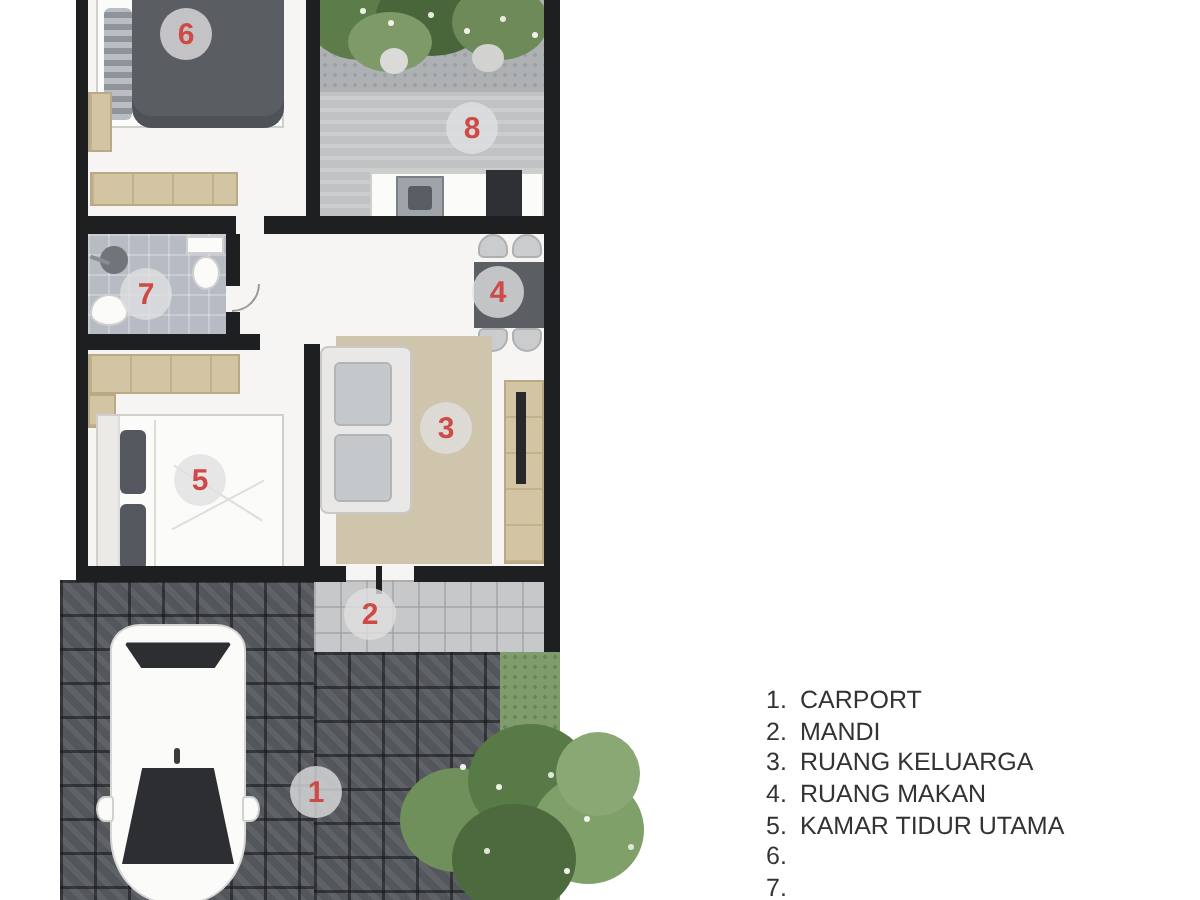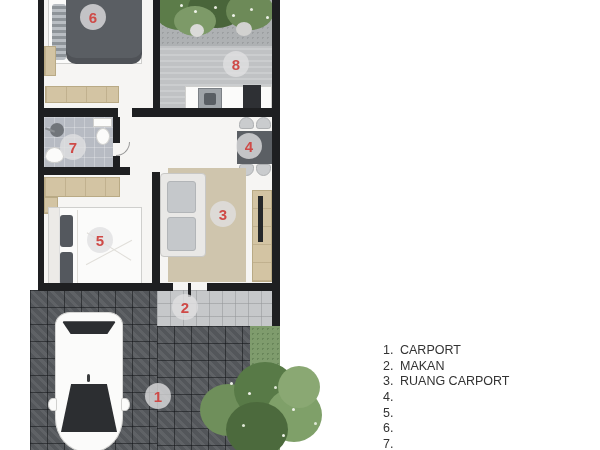--- a/index.html
+++ b/index.html
@@ -166,31 +166,33 @@
       </div>
   </div>
 
   <div class="legend">
     <div class="legend-row">
       <span class="ln">1.</span>
       <span class="ll">CARPORT</span>
     </div>
     <div class="legend-row">
       <span class="ln">2.</span>
-      <span class="ll">MAKAN</span>
+      <span class="ll">MANDI</span>
     </div>
     <div class="legend-row">
       <span class="ln">3.</span>
-      <span class="ll">RUANG CARPORT</span>
+      <span class="ll">RUANG KELUARGA</span>
     </div>
     <div class="legend-row">
       <span class="ln">4.</span>
+      <span class="ll">RUANG MAKAN</span>
     </div>
     <div class="legend-row">
       <span class="ln">5.</span>
+      <span class="ll">KAMAR TIDUR UTAMA</span>
     </div>
     <div class="legend-row">
       <span class="ln">6.</span>
     </div>
     <div class="legend-row">
       <span class="ln">7.</span>
     </div>
   </div>
 
 </div>

